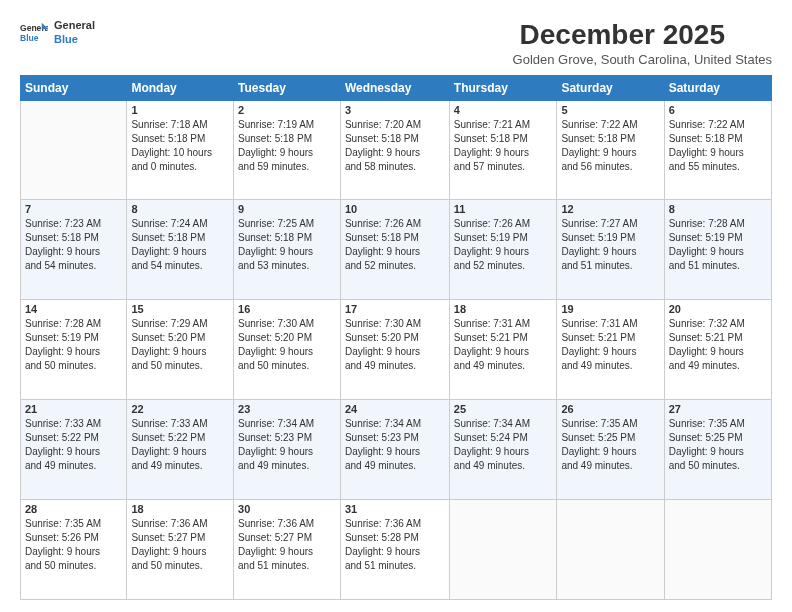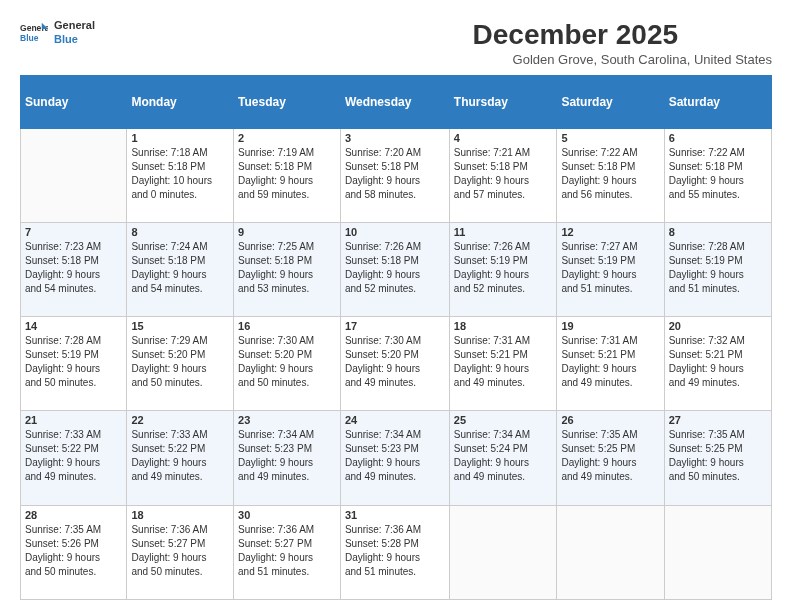--- a/index.html
+++ b/index.html
@@ -26,21 +26,21 @@
     .logo {
       display: flex;
       align-items: center;
       gap: 4px;
     }
     .logo-icon {
       width: 28px;
       height: 22px;
     }
     .title-block {
-      text-align: left;
+      text-align: center;
     }
     .main-title {
       font-size: 28px;
       font-weight: bold;
       color: #333;
       line-height: 1.2;
     }
     .subtitle {
       font-size: 13px;
       color: #555;
@@ -49,21 +49,21 @@
     .calendar {
       width: 100%;
       border-collapse: collapse;
       flex: 1;
     }
     .calendar thead tr th {
       background: #2e7bbf;
       color: #fff;
       font-size: 12px;
       font-weight: bold;
-      padding: 19px 4px;
+      padding: 5px 4px;
       text-align: left;
       border: 1px solid #2e7bbf;
     }
     .calendar tbody tr td {
       border: 1px solid #ccc;
       vertical-align: top;
       padding: 3px 4px;
       font-size: 9.5px;
       color: #333;
       width: 113px;

